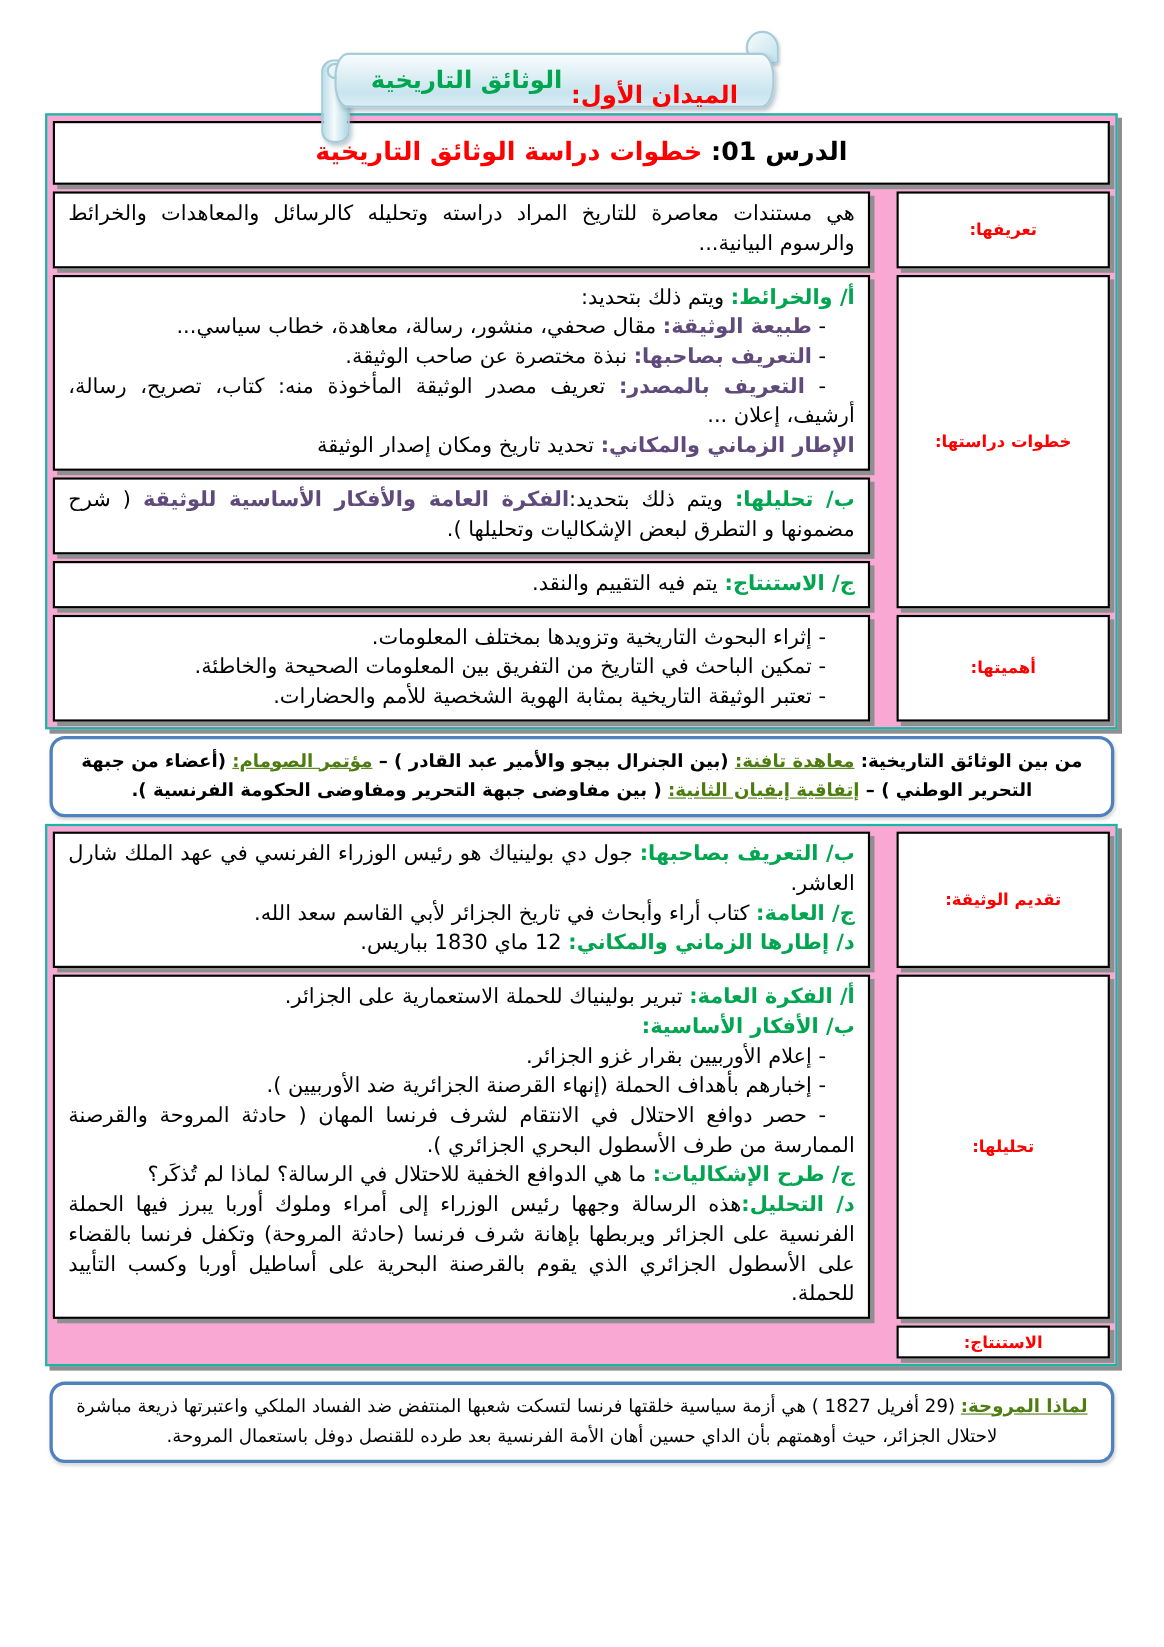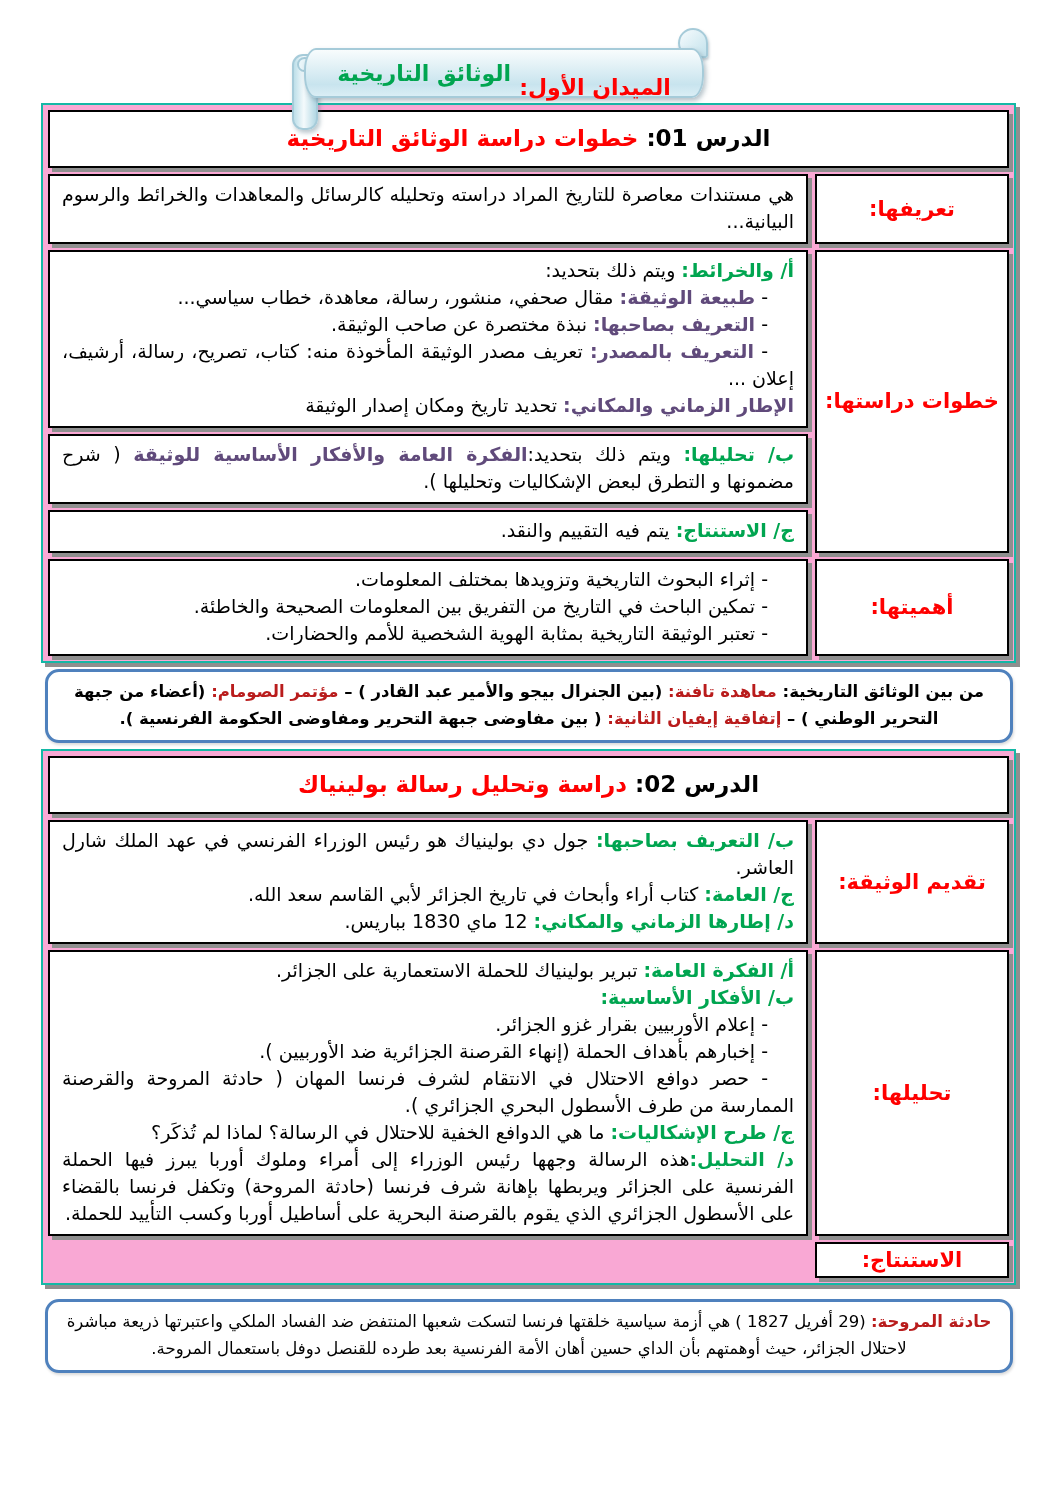--- a/index.html
+++ b/index.html
@@ -42,33 +42,33 @@
     border:2px solid #14b8a6; box-shadow:4px 4px 0 #8f8f8f;
     padding:5px; display:flex; flex-direction:column; gap:6px;
   }
   .tbl1 { margin-top:103px; }
   .tbl2 { margin-top:6px; }
   .cell { border:2px solid #000; box-shadow:4px 4px 0 #8f8f8f; background:#ffffff; }
   .hrow { text-align:center; font-weight:bold; font-size:23px; padding:13px 8px 15px; }
   .trow { display:flex; gap:7px; align-items:stretch; }
   .lbl {
     flex:0 0 182px; display:flex; align-items:center; justify-content:center;
-    color:#FF0000; font-weight:bold; font-size:21px; text-align:center; padding:4px;
+    color:#FF0000; font-weight:bold; font-size:15px; text-align:center; padding:4px;margin-left:17px;
   }
   .cnt { flex:1; padding:5px 12px 7px; font-size:19px; line-height:1.42; text-align:justify; }
   .stack { flex:1; display:flex; flex-direction:column; gap:6px; }
   .stack .cnt { flex:none; }
 
   .bul { text-indent:26px; }
   .bul::before { content:"- "; }
 
   .red  { color:#FF0000; font-weight:bold;margin-top:29px; }
   .grn  { color:#00A550; font-weight:bold; }
   .pur  { color:#604A7B; font-weight:bold;margin-top:48px; }
-  .pur2 { color:#b91c1c; font-weight:bold; }
+  .pur2 { color:#4d7c0f; font-weight:bold;text-decoration:underline; }
 
   
   .note {
     margin:6px 45px 0; border:3px solid #4F81BD; border-radius:14px;
     padding:6px 16px 8px; text-align:center; font-size:16.5px; line-height:1.65;
     box-shadow:1px 2px 3px rgba(0,0,0,.15); background:#ffffff;
   }
   .note1 { font-weight:bold; }
   .note2 { margin-top:14px; font-weight:normal; }
 </style>
@@ -157,24 +157,20 @@
     <span class="pur2">معاهدة تافنة:</span>
     <span>(بين الجنرال بيجو والأمير عبد القادر ) –</span>
     <span class="pur2">مؤتمر الصومام:</span>
     <span>(أعضاء من جبهة التحرير الوطني ) –</span>
     <span class="pur2">إتفاقية إيفيان الثانية:</span>
     <span>( بين مفاوضى جبهة التحرير ومفاوضى الحكومة الفرنسية ).</span>
   </div>
 
   <div class="tbl tbl2">
 
-    <div class="cell hrow">
-      <span>الدرس 02:</span>
-      <span class="red">دراسة وتحليل رسالة بولينياك</span>
-    </div>
 
     <div class="trow">
       <div class="cell lbl">تقديم الوثيقة:</div>
       <div class="cell cnt">
         <div>
           <span class="grn">ب/ التعريف بصاحبها:</span>
           <span>جول دي بولينياك هو رئيس الوزراء الفرنسي في عهد الملك شارل العاشر.</span>
         </div>
         <div>
           <span class="grn">ج/ العامة:</span>
@@ -210,17 +206,17 @@
       </div>
     </div>
 
     <div class="trow">
       <div class="cell lbl">الاستنتاج:</div>
     </div>
 
   </div>
 
   <div class="note note2">
-    <span class="pur2">حادثة المروحة:</span>
+    <span class="pur2">لماذا المروحة:</span>
     <span>(29 أفريل 1827 ) هي أزمة سياسية خلقتها فرنسا لتسكت شعبها المنتفض ضد الفساد الملكي واعتبرتها ذريعة مباشرة لاحتلال الجزائر، حيث أوهمتهم بأن الداي حسين أهان الأمة الفرنسية بعد طرده للقنصل دوفل باستعمال المروحة.</span>
   </div>
 
 </div>
 
 </body></html>

